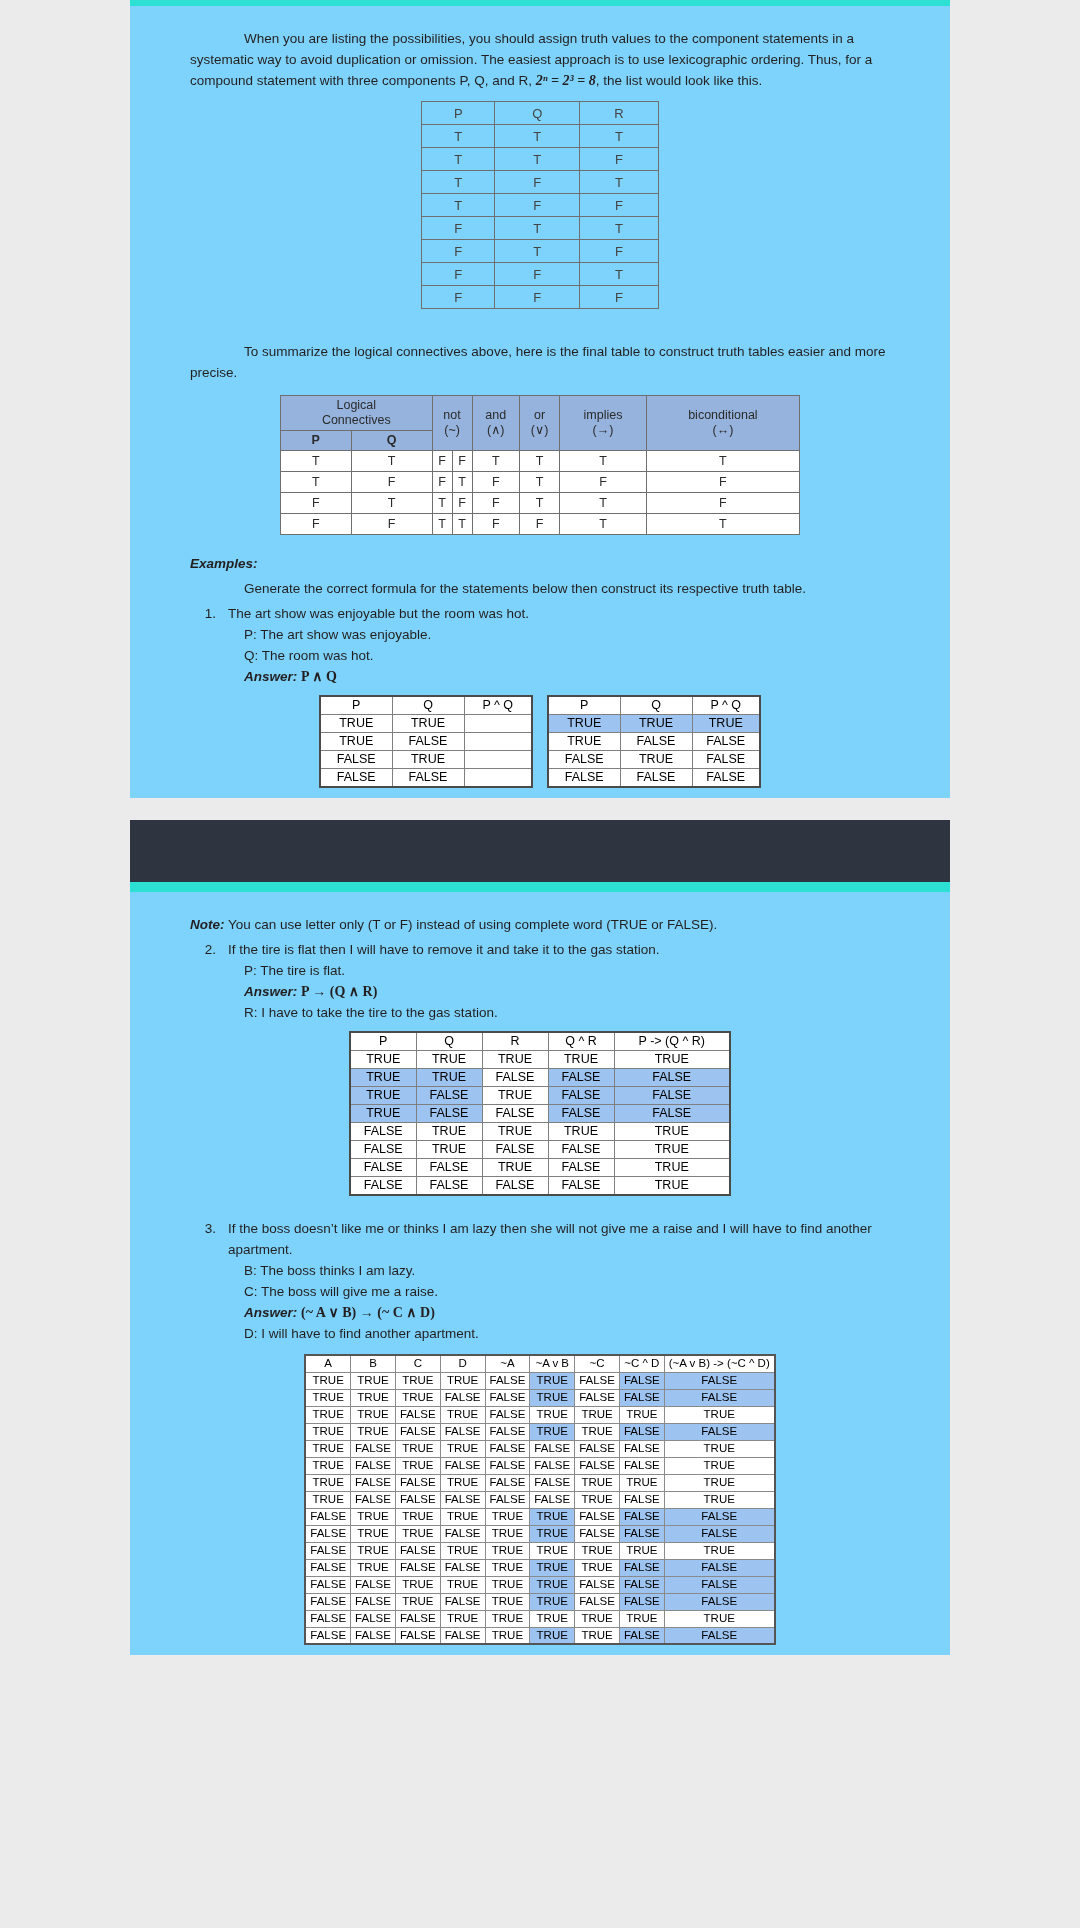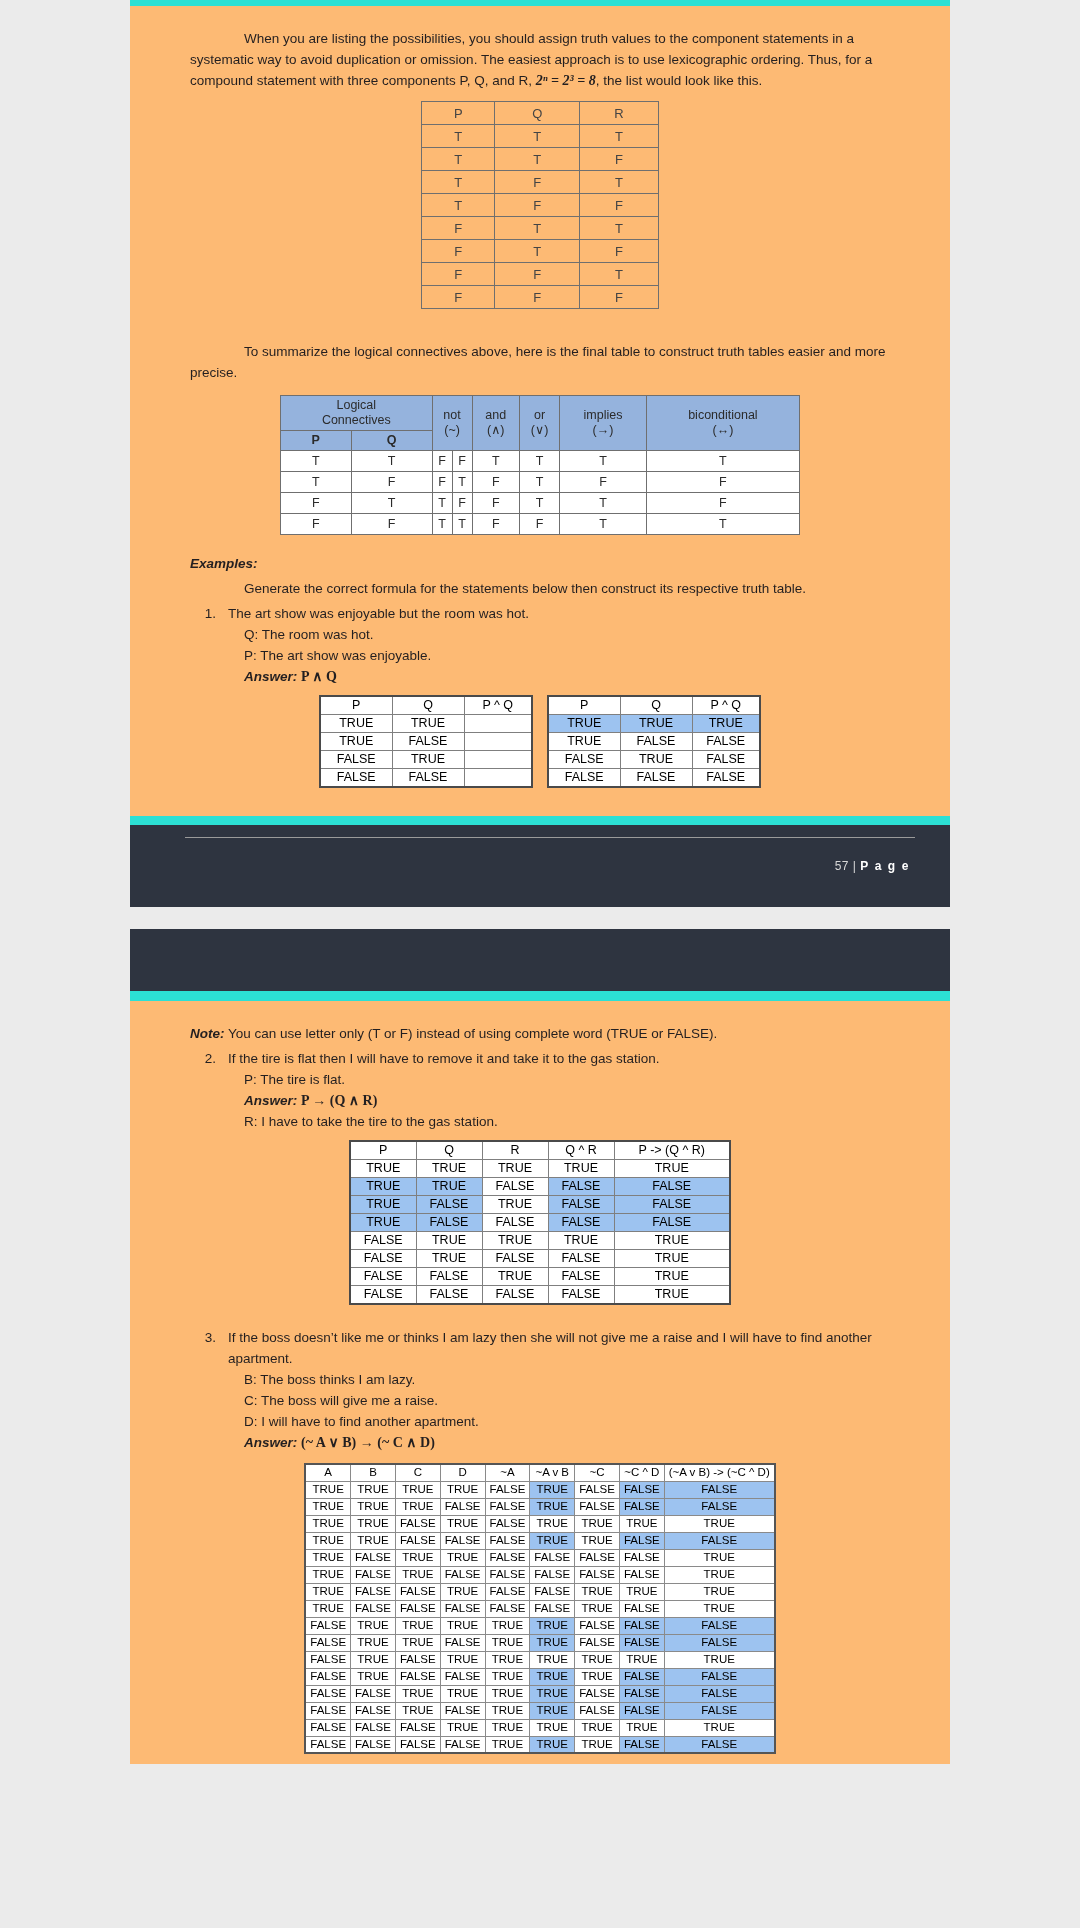--- a/index.html
+++ b/index.html
@@ -3,21 +3,21 @@
 <meta charset="utf-8">
 <style>
   * { box-sizing: border-box; }
   html, body { margin:0; padding:0; }
   body {
     width:1080px; background:#ebebeb;
     font-family:"Liberation Sans", sans-serif;
     color:#231f20;
   }
   .page {
-    width:820px; margin:0 auto; background:#fdba74; position:relative;
+    width:820px; margin:0 auto; background:#7dd3fc; position:relative;
   }
   .page-57 { padding-bottom:0; }
   .teal-top { height:6px; background:#2ce0d4; }
   .content { padding:22px 60px 10px 60px; }
 
   p.para {
     font-size:13.5px; line-height:21px; margin:0 0 4px 0;
     text-align:left; color:#231f20;
   }
   .indent { text-indent:54px; }
@@ -229,22 +229,22 @@
         </tbody>
     </table>
 
     <p class="para ital bold" style="margin-top:18px;">Examples:</p>
     <p class="para indent">Generate the correct formula for the statements below then construct its respective truth table.</p>
 
     <div class="listrow">
       <div class="listnum">1.</div>
       <div class="listtxt">The art show was enjoyable but the room was hot.</div>
     </div>
+    <div class="sub-line">P: The art show was enjoyable.</div>
     <div class="sub-line">Q: The room was hot.</div>
-    <div class="sub-line">P: The art show was enjoyable.</div>
     <div class="sub-line">
       <span class="bold ital">Answer:</span>
       <span class="mathn">P ∧ Q</span>
     </div>
 
     <div class="tf-wrap">
       <table class="tf outer">
         <thead>
             <tr>
           <th style="width:72px">P</th>
@@ -303,31 +303,20 @@
             <tr>
               <td>FALSE</td>
               <td>FALSE</td>
               <td>FALSE</td>
             </tr>
           </tbody>
       </table>
     </div>
   </div>
 
-  <div class="footer-band">
-    <div class="footer-teal"></div>
-    <div class="footer-dark">
-      <div class="footer-rule"></div>
-      <div class="footer-page">
-        <span>57</span>
-        <span>|</span>
-        <b>P a g e</b>
-      </div>
-    </div>
-  </div>
 </div>
 
 <div class="gap"></div>
 
 <div class="page">
   <div class="page-58-top-dark"></div>
   <div class="page-58-teal"></div>
 
   <div class="content">
 
@@ -418,25 +407,25 @@
           </tbody>
       </table>
     </div>
 
     <div class="listrow" style="margin-top:22px;">
       <div class="listnum">3.</div>
       <div class="listtxt">If the boss doesn’t like me or thinks I am lazy then she will not give me a raise and I will have to find another apartment.</div>
     </div>
     <div class="sub-line">B: The boss thinks I am lazy.</div>
     <div class="sub-line">C: The boss will give me a raise.</div>
-    <div class="sub-line">D: I will have to find another apartment.</div>
     <div class="sub-line">
       <span class="bold ital">Answer:</span>
       <span class="mathn">(~ A ∨ B) → (~ C ∧ D)</span>
     </div>
+    <div class="sub-line">D: I will have to find another apartment.</div>
 
     <div class="big-tbl-wrap">
       <table class="big">
         <thead>
             <tr>
               <th>A</th>
               <th>B</th>
               <th>C</th>
               <th>D</th>
               <th>~A</th>

